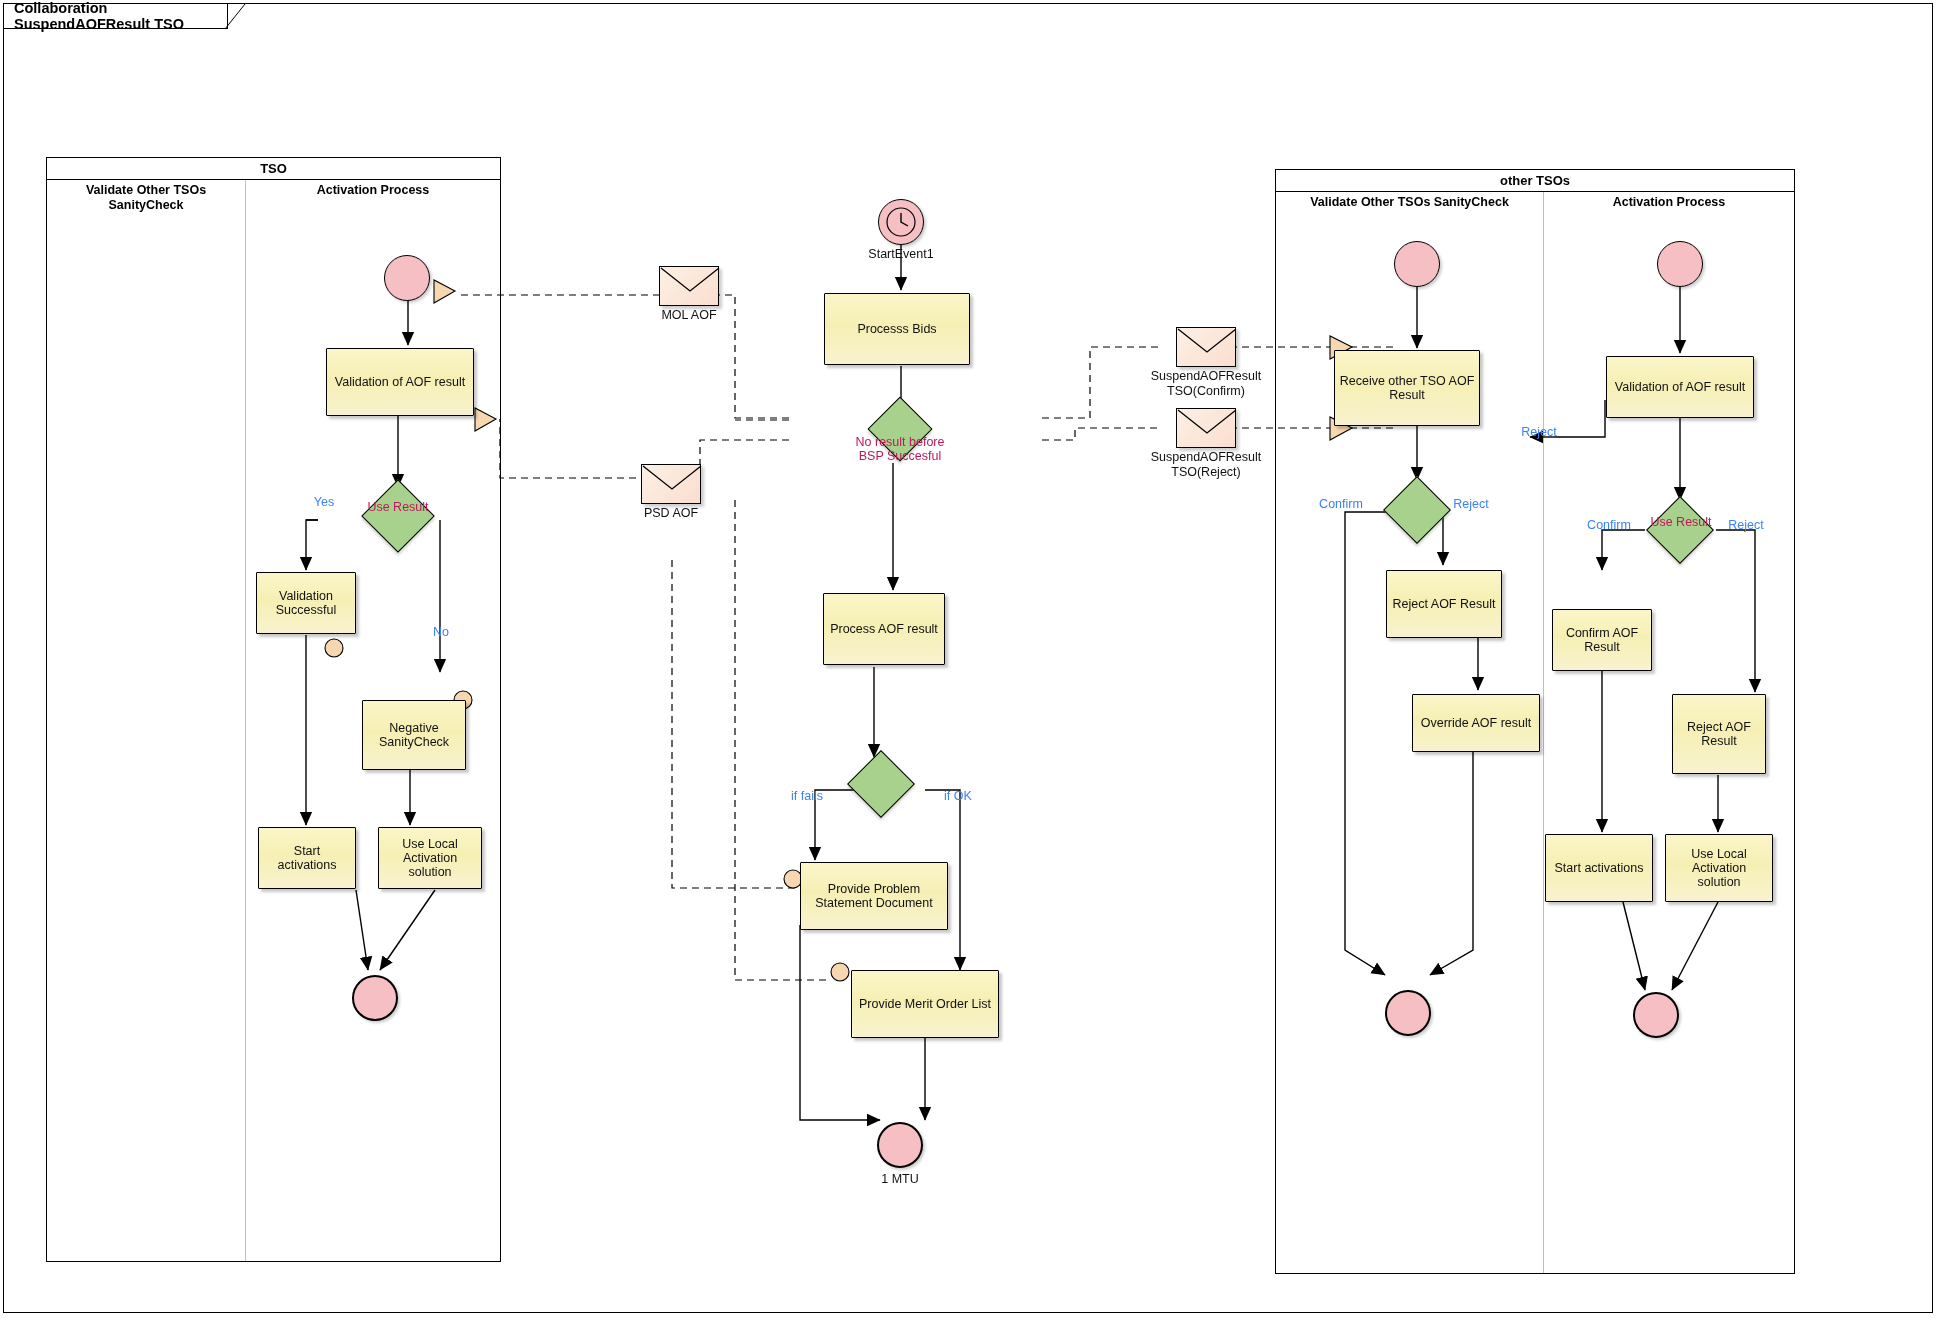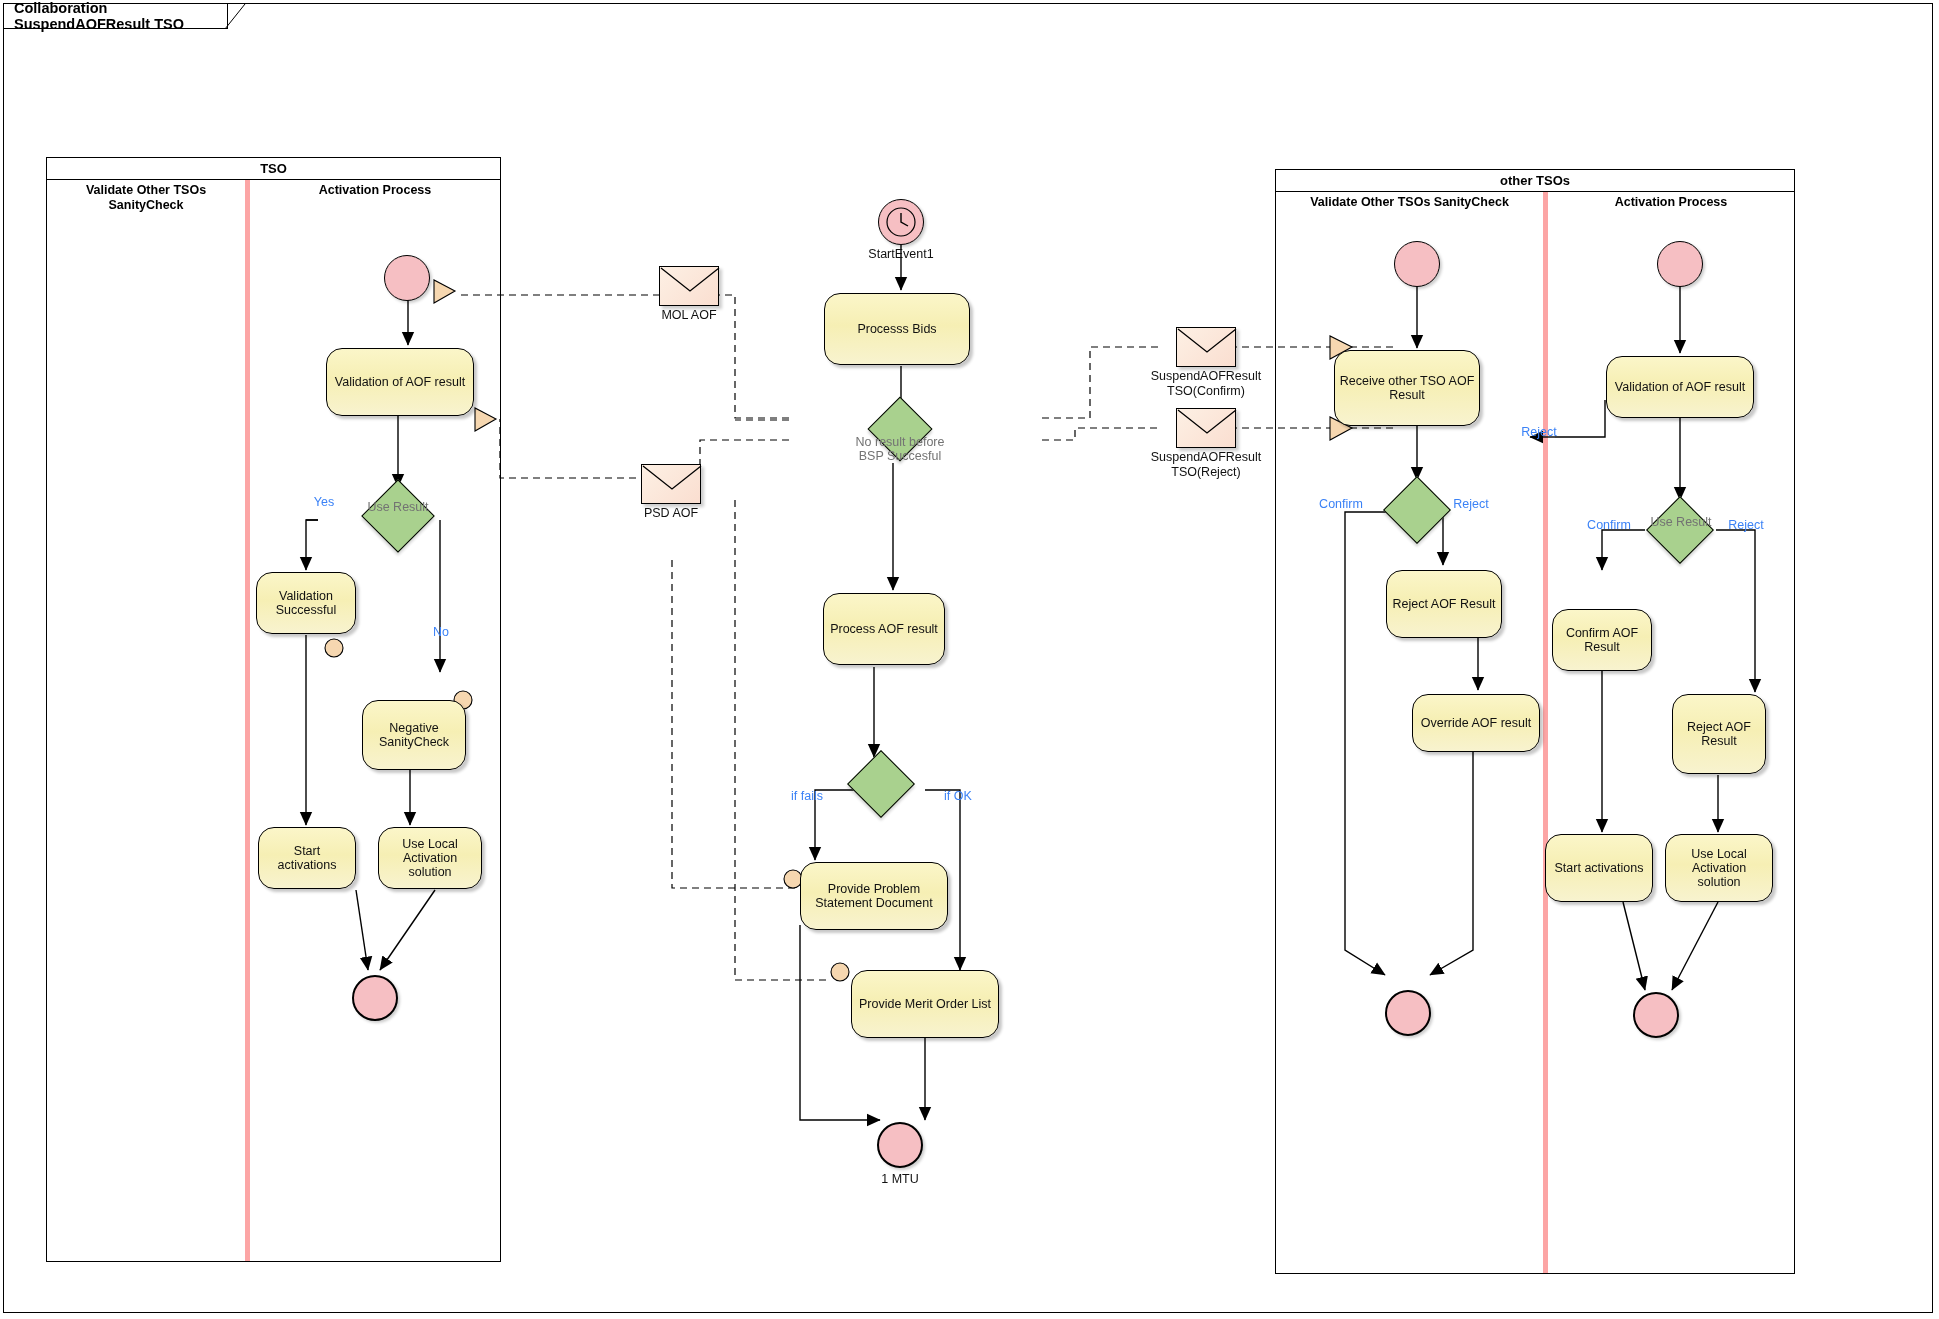--- a/index.html
+++ b/index.html
@@ -16,35 +16,35 @@
   .meta{position:absolute;left:40px;top:42px;font-size:12.5px;color:#2a23c8;line-height:15.5px;}
   .meta .row{display:flex;}
   .meta .k{width:58px;}
   .meta .v{}
 
   
   .pool{position:absolute;border:1px solid #000;box-sizing:border-box;background:#fff;}
   .pool-hdr{position:absolute;left:0;top:0;right:0;height:22px;border-bottom:1px solid #000;
             box-sizing:border-box;display:flex;align-items:center;justify-content:center;
             font-weight:bold;font-size:13px;color:#000;background:#fff;}
-  .lane{position:absolute;border-left:5px solid #fca5a5;box-sizing:border-box;}
+  .lane{position:absolute;border-left:1px solid #fca5a5;box-sizing:border-box;}
   .lane.first{border-left:none;}
   .lane-hdr{position:absolute;left:0;right:0;top:0;text-align:center;font-weight:bold;
             font-size:12.5px;color:#000;line-height:15px;padding-top:3px;}
 
   
-  .task{position:absolute;box-sizing:border-box;border:1px solid #000;border-radius:16px;
+  .task{position:absolute;box-sizing:border-box;border:1px solid #000;border-radius:1px;
         background:linear-gradient(180deg,#fbf6c9 0%,#f6efb4 45%,#f8f3cf 100%);
         box-shadow:3px 3px 3px rgba(0,0,0,.22);
         display:flex;align-items:center;justify-content:center;text-align:center;
         font-size:12.5px;color:#111;line-height:14px;padding:2px 4px;}
 
   .gw{position:absolute;box-sizing:border-box;background:#a9d18e;border:1px solid #000;
       transform:rotate(45deg);box-shadow:2px 2px 3px rgba(0,0,0,.18);}
-  .gw-lbl{position:absolute;text-align:center;font-size:12.5px;color:#737373;line-height:13.5px;}
+  .gw-lbl{position:absolute;text-align:center;font-size:12.5px;color:#be185d;line-height:13.5px;}
 
   .ev{position:absolute;border-radius:50%;box-sizing:border-box;
       background:#f6bfc3;border:1px solid #000;box-shadow:2px 2px 3px rgba(0,0,0,.2);}
   .ev.end{border-width:2.5px;}
   .ev-lbl{position:absolute;text-align:center;font-size:12.5px;color:#111;line-height:14px;}
 
   .msg{position:absolute;box-sizing:border-box;border:1px solid #000;
        background:linear-gradient(135deg,#fdf0e4 0%,#faded0 100%);
        box-shadow:3px 3px 3px rgba(0,0,0,.2);}
   .msg svg{position:absolute;left:0;top:0;}

